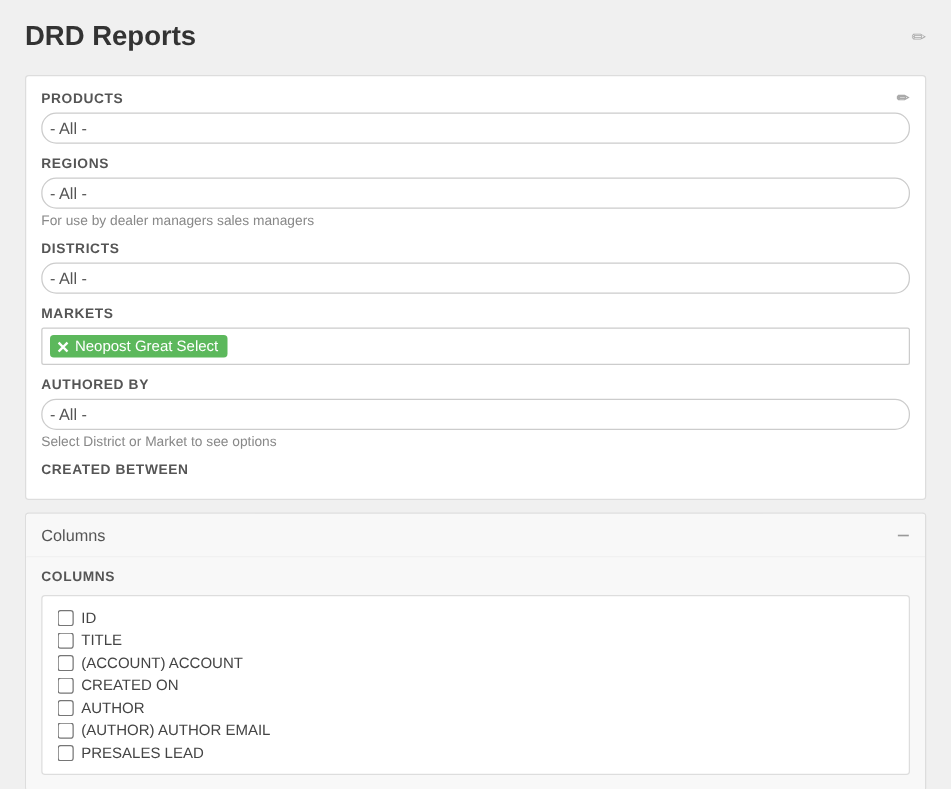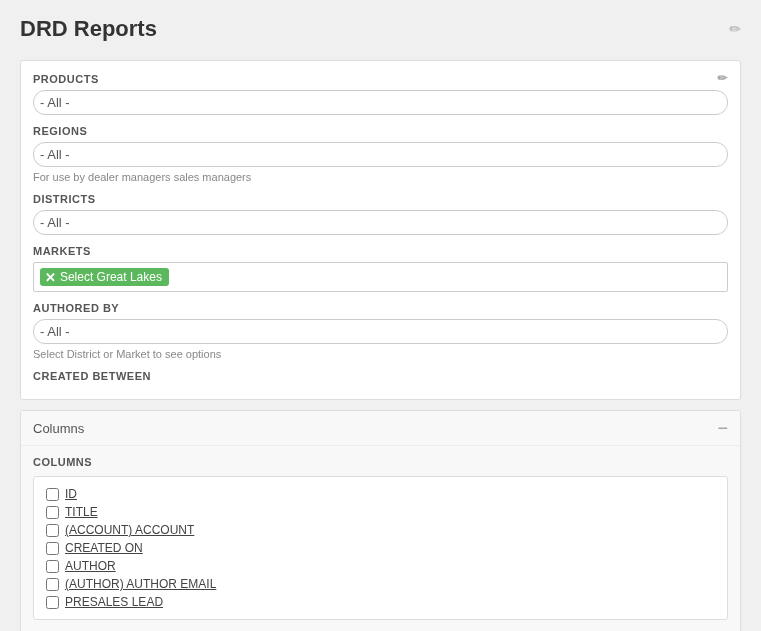--- a/index.html
+++ b/index.html
@@ -151,21 +151,20 @@
       border-radius: 3px;
       padding: 8px 12px;
     }
     .checkbox-item {
       display: flex;
       align-items: center;
       gap: 6px;
       padding: 2px 0;
       font-size: 12px;
       color: #444;
-      text-decoration: underline;
     }
     .checkbox-item input[type="checkbox"] {
       width: 13px;
       height: 13px;
       cursor: pointer;
     }
   </style>
 </head>
 <body>
 
@@ -215,21 +214,21 @@
 
     <div class="section-divider"></div>
 
     <div>
       <div class="filter-section-header">
         <span>MARKETS</span>
       </div>
       <div class="tag-container">
         <div class="tag">
           <span class="tag-x">✕</span>
-          <span>Select Great Lakes</span>
+          <span>Neopost Great Select</span>
         </div>
       </div>
     </div>
 
     <div class="section-divider"></div>
 
     <div>
       <div class="filter-section-header">
         <span>AUTHORED BY</span>
       </div>

